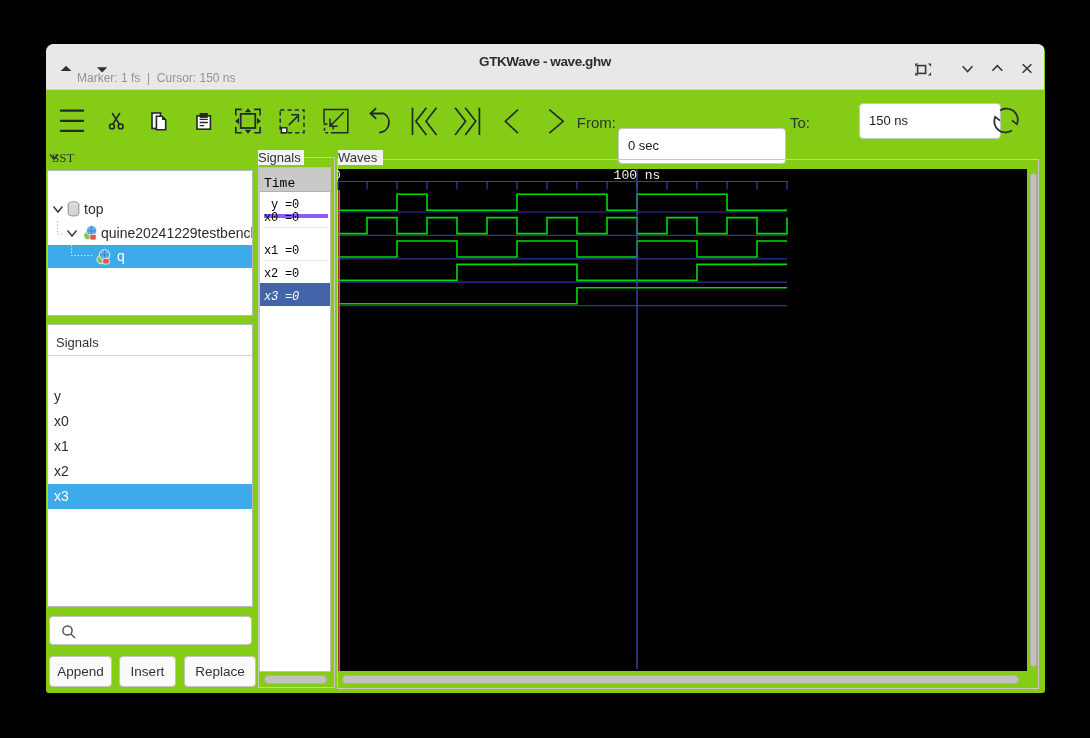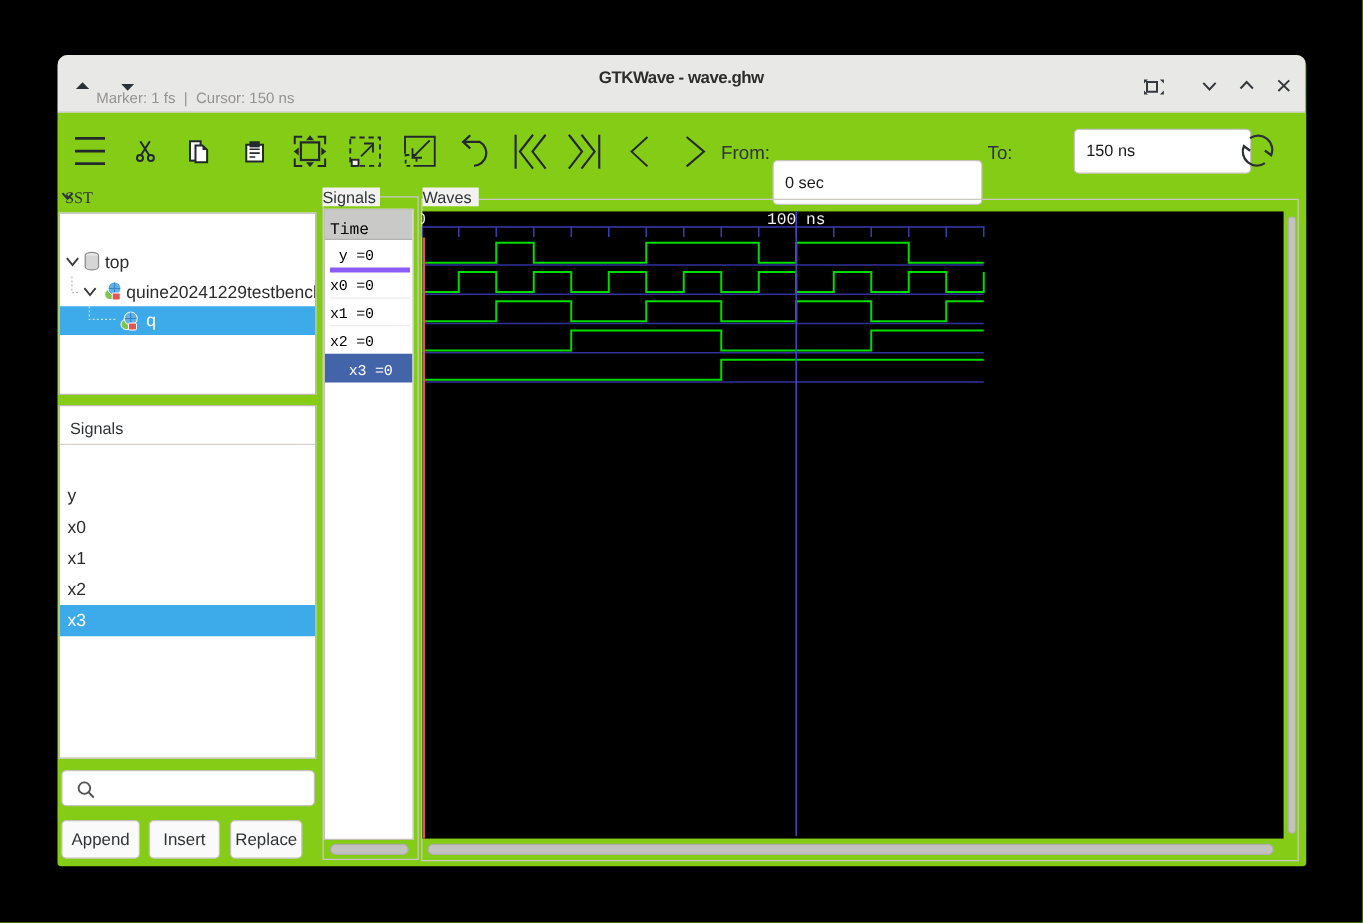--- a/index.html
+++ b/index.html
@@ -206,32 +206,32 @@
   </div>
 
   <div class="box" style="left:3px;top:572px;width:203px;height:29px;border-radius:4px;border-color:#c6c2bd;">
     <svg class="icon" style="left:11px;top:7px" width="16" height="16" viewBox="0 0 16 16">
       <circle cx="6.5" cy="6.5" r="4.6" stroke="#555" stroke-width="1.5" fill="none"></circle>
       <path d="M10 10 L14 14" stroke="#555" stroke-width="1.5"></path>
     </svg>
   </div>
   <div class="btn" style="left:3px;top:612px;width:63px;height:31px;line-height:29px;">Append</div>
   <div class="btn" style="left:73px;top:612px;width:57px;height:31px;line-height:29px;">Insert</div>
-  <div class="btn" style="left:138px;top:612px;width:58px;height:31px;line-height:29px;">Replace</div>
+  <div class="btn" style="left:138px;top:612px;width:72px;height:31px;line-height:29px;">Replace</div>
 
   <div style="position:absolute;left:212px;top:113px;width:77px;height:531px;border:1px solid #cbc7c3;box-sizing:border-box;"></div>
   <div class="lbl" style="left:212px;top:106px;font-size:13px;background:#f3f2f1;padding-right:3px;">Signals</div>
   <div class="box" style="left:213px;top:123px;width:72px;height:505px;border-color:#c2beb9;overflow:hidden;">
     <div class="mono" style="position:absolute;left:0;top:0;width:100%;height:23px;background:#c9c9c7;
       border-bottom:1px solid #b2b2b0;font-size:13px;line-height:31px;color:#000;"><span style="margin-left:4px;">Time</span></div>
     <div class="mono mrow" style="left:4px;top:23px;border-bottom:4px solid #8b5cf6;width:64px;">&nbsp;y =0</div>
-    <div class="mono mrow" style="left:4px;top:47px;border-bottom:1px solid #ececec;width:64px;">x0 =0</div>
+    <div class="mono mrow" style="left:4px;top:36px;border-bottom:1px solid #ececec;width:64px;">x0 =0</div>
     <div class="mono mrow" style="left:4px;top:69px;border-bottom:1px solid #ececec;width:64px;">x1 =0</div>
     <div class="mono mrow" style="left:4px;top:92px;border-bottom:1px solid #ececec;width:64px;">x2 =0</div>
-    <div class="mono mrow" style="left:0;top:115px;width:100%;background:#4464aa;color:#fff;"><span style="margin-left:19px;">x3 =0</span></div>
+    <div class="mono mrow" style="left:0;top:115px;width:100%;background:#4464aa;color:#fff;"><span style="margin-left:4px;font-style:italic;">x3 =0</span></div>
   </div>
   <div class="thumb" style="left:218px;top:631px;width:63px;height:9px;"></div>
 
   <div style="position:absolute;left:291px;top:115px;width:702px;height:530px;border:1px solid #cbc7c3;box-sizing:border-box;"></div>
   <div class="lbl" style="left:292px;top:106px;font-size:13px;background:#f3f2f1;padding-right:6px;">Waves</div>
   <svg class="icon" style="left:291px;top:125px;" width="690" height="502" viewBox="0 0 690 502">
     <rect x="1" y="0" width="689" height="502" fill="#000"></rect>
 
     <g stroke="#3b3bb0" stroke-width="1.2" fill="none">
       <path d="M1 12.5 H450.8"></path>

